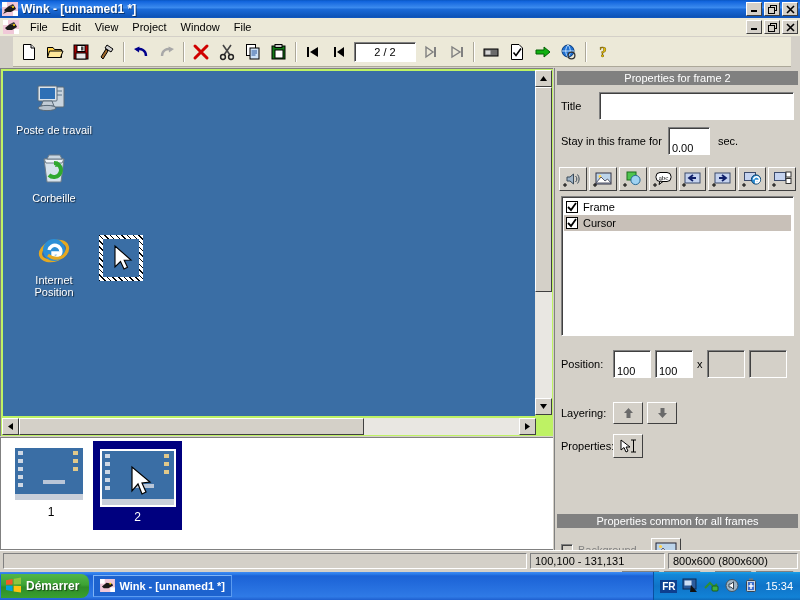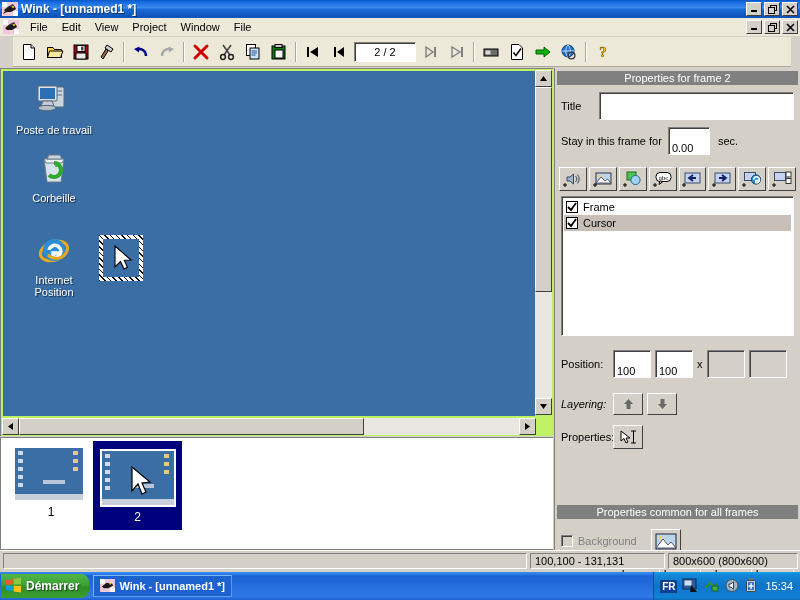--- a/index.html
+++ b/index.html
@@ -632,21 +632,21 @@
 
     <div class="row" style="margin-top:14px;">
       <span class="lab" style="width:52px;">Position:</span>
       <span class="txt" style="width:38px;">100</span>
       <span class="txt" style="width:38px; margin-left:4px;">100</span>
       <span class="lab" style="margin:0 4px;">x</span>
       <span class="txt dis" style="width:38px;"></span>
       <span class="txt dis" style="width:38px; margin-left:4px;"></span>
     </div>
 
-    <div class="row" style="margin-top:15px;font-style:italic;">
+    <div class="row" style="margin-top:24px;">
       <span class="lab" style="width:52px;">Layering:</span>
       <span class="sbtn w30">
         <svg width="11" height="12" viewBox="0 0 11 12">
             <path d="M5.5 1 L10 6 H7.5 V11 H3.5 V6 H1 Z" fill="#6a6a6a"></path>
           </svg>
       </span>
       <span class="sbtn w30" style="margin-left:4px;">
         <svg width="11" height="12" viewBox="0 0 11 12">
             <path d="M5.5 11 L10 6 H7.5 V1 H3.5 V6 H1 Z" fill="#6a6a6a"></path>
           </svg>

